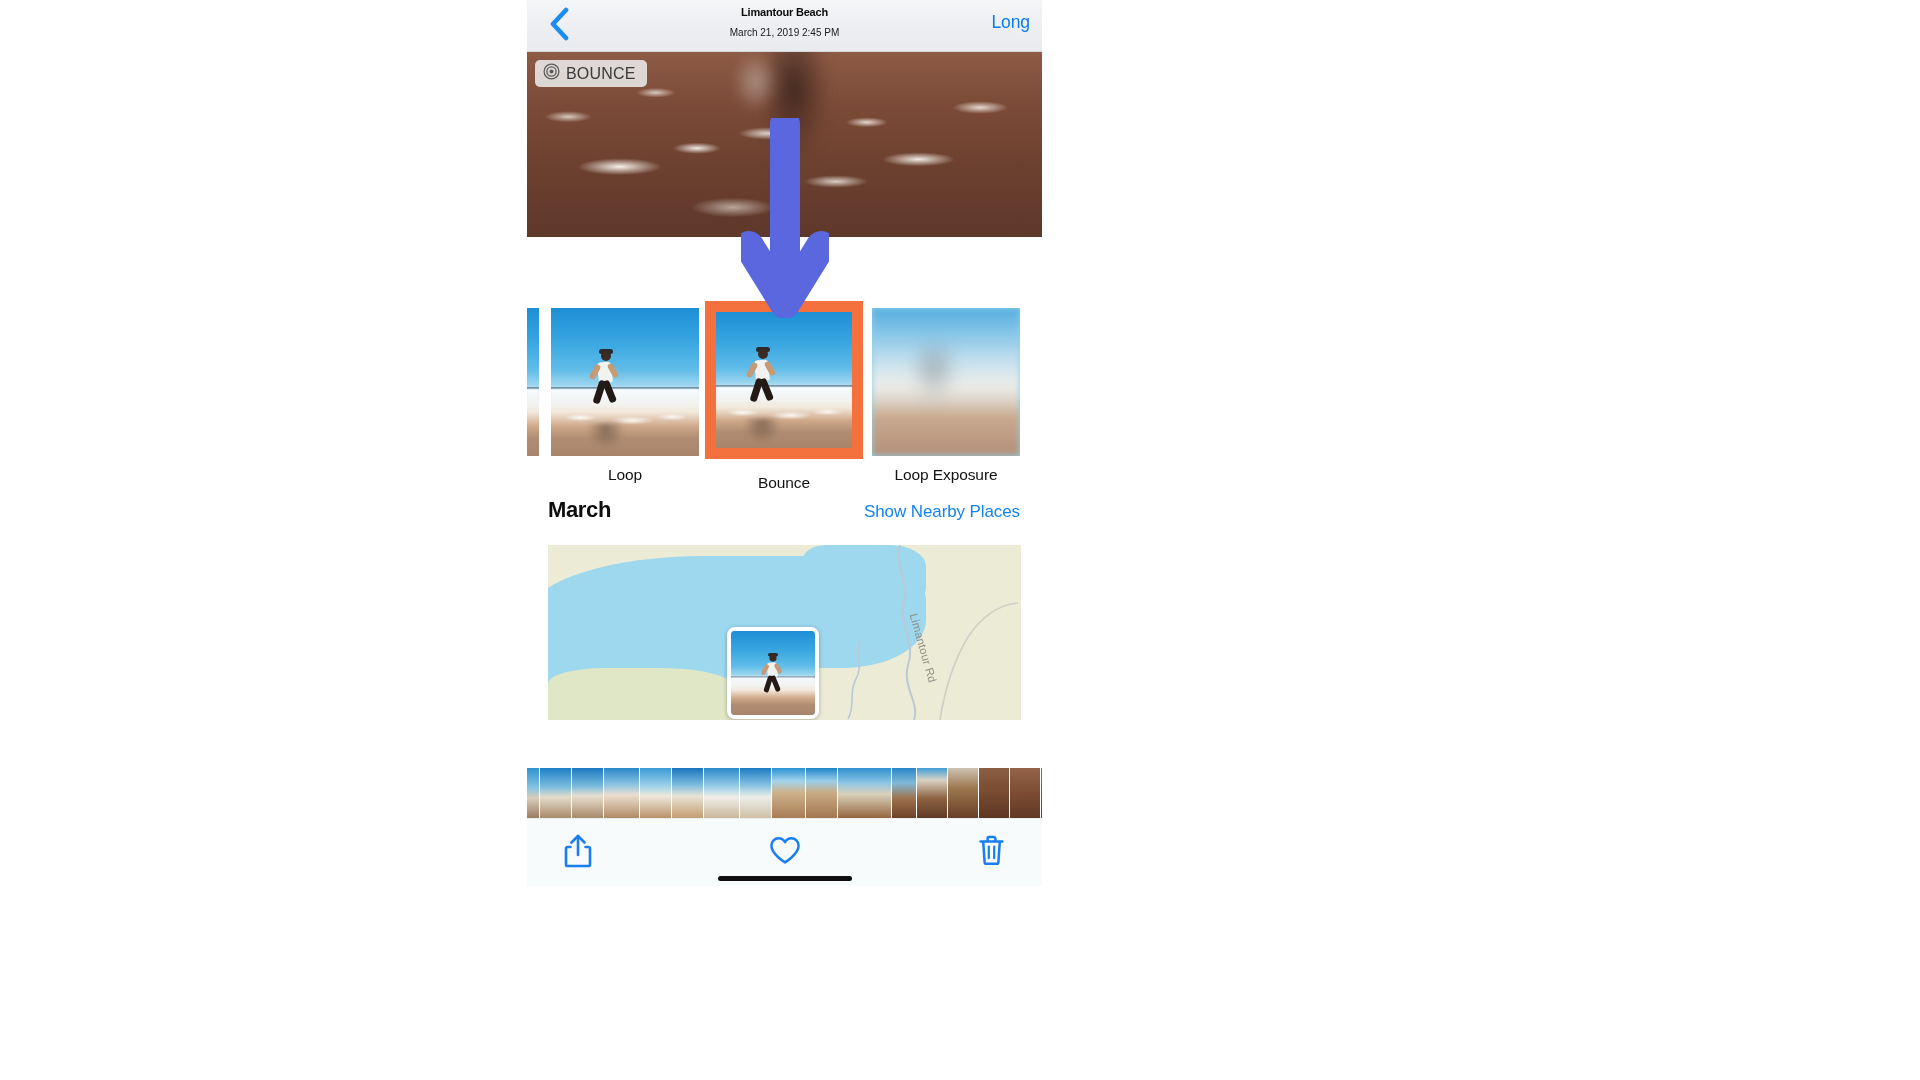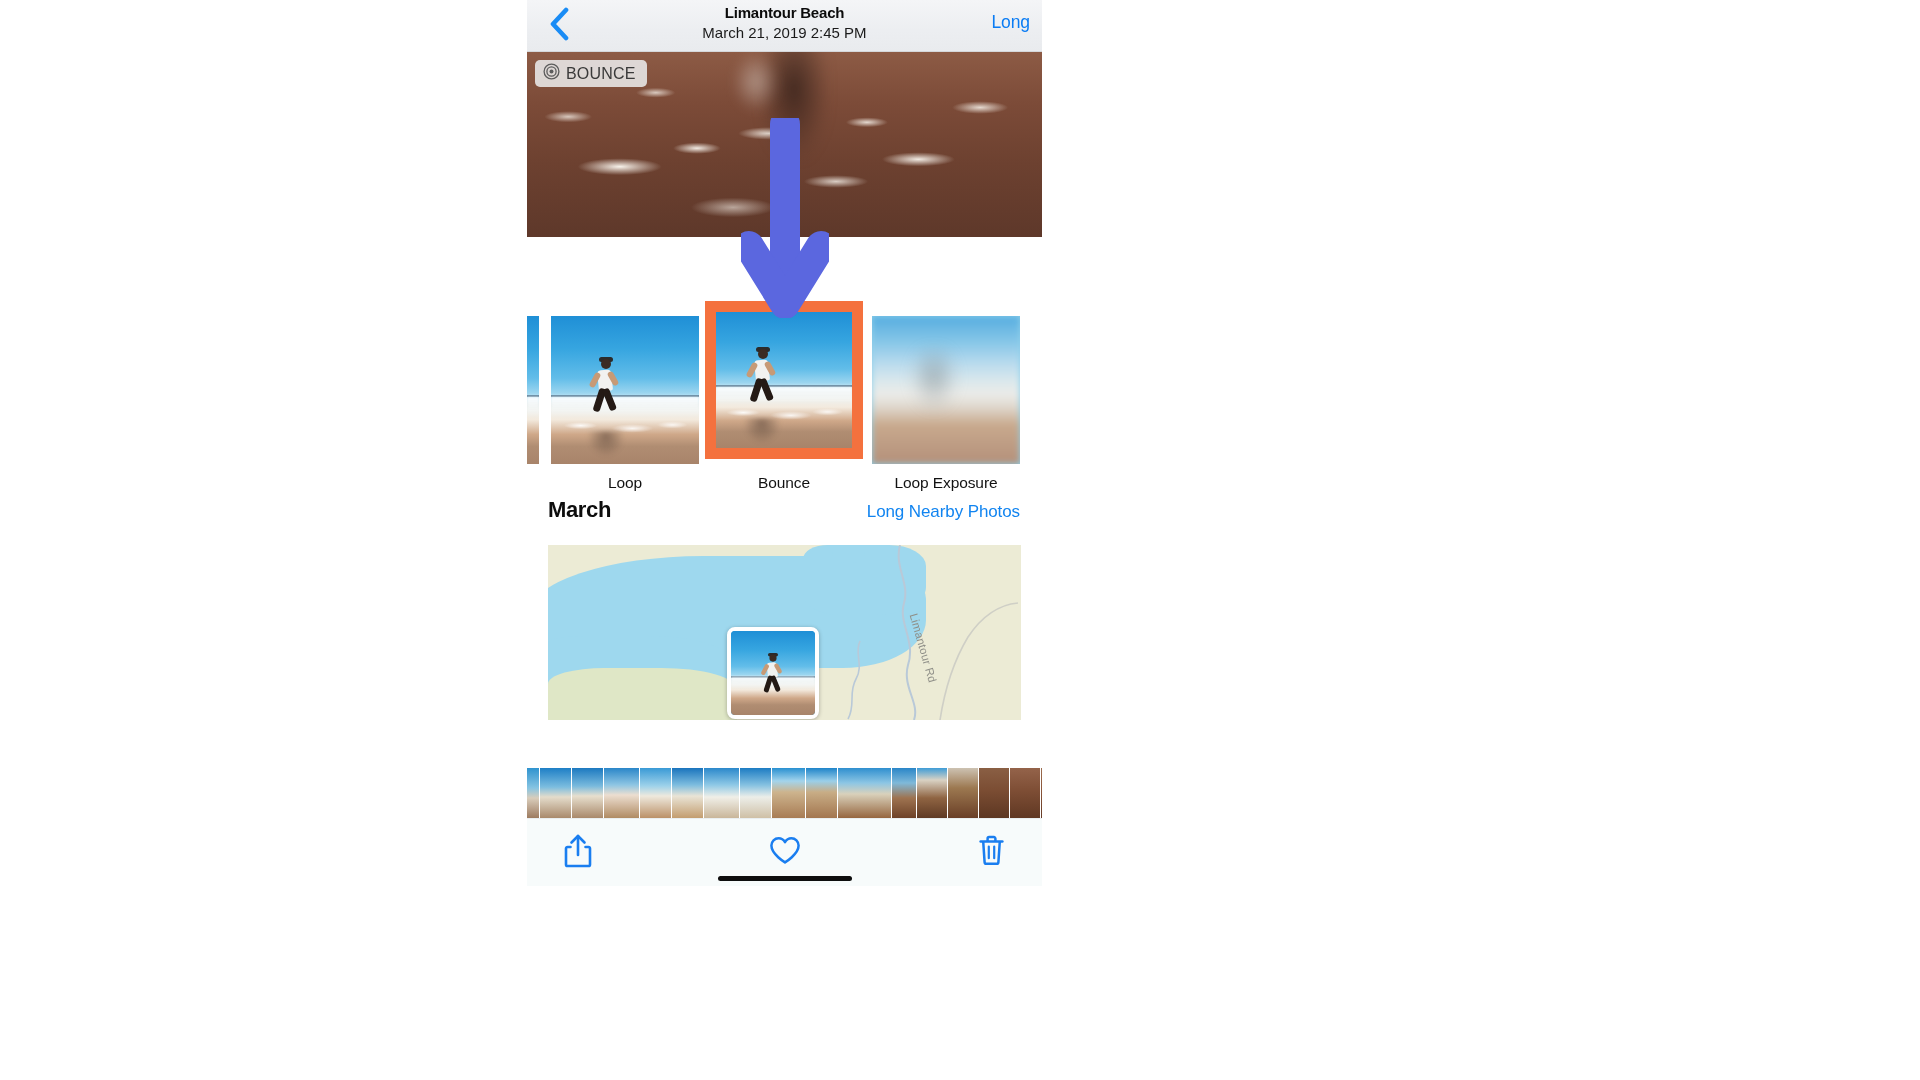--- a/index.html
+++ b/index.html
@@ -49,28 +49,28 @@
   }
   .nav-back svg { display:block; }
 
   .nav-title-wrap {
     position: absolute;
     left: 0; right: 0; top: 0;
     text-align: center;
     padding-top: 2px;
   }
   .nav-title {
-    font-size: 15px;
+    font-size: 11px;
     font-weight: 600;
     color: #0b0b0b;
     letter-spacing: -0.2px;
     line-height: 21px;
   }
   .nav-sub {
-    font-size: 15px;
+    font-size: 10px;
     font-weight: 400;
     color: #1a1a1a;
     line-height: 18px;
     margin-top: 1px;
   }
   .nav-edit {
     position: absolute;
     right: 12px;
     top: 12px;
     font-size: 17.5px;
@@ -152,21 +152,21 @@
     letter-spacing: -0.35px;
     padding-left: 21px;
   }
   .eff-row {
     position: relative;
     margin-top: 27px;
     height: 155px;
   }
   .eff-item {
     position: absolute;
-    top: 10px;
+    top: 2px;
     width: 148px;
   }
   .eff-thumb {
     width: 148px;
     height: 148px;
     overflow: hidden;
     position: relative;
     background: #8fd0ea;
   }
   .eff-item.selected {
@@ -556,21 +556,21 @@
           </div>
           <div class="eff-label">Loop Exposure</div>
         </div>
 
       </div>
     </div>
 
     <div class="section-places">
       <div class="places-head">
         <div class="sec-head" style="padding-left:0;">March</div>
-        <div class="places-link">Long Nearby Photos</div>
+        <div class="places-link">Show Nearby Places</div>
       </div>
 
       <div class="map">
         <div class="water"></div>
         <div class="water2"></div>
         <div class="water3"></div>
         <div class="inlet"></div>
         <div class="green"></div>
 
         <svg class="roads" viewBox="0 0 473 175" preserveAspectRatio="none">

